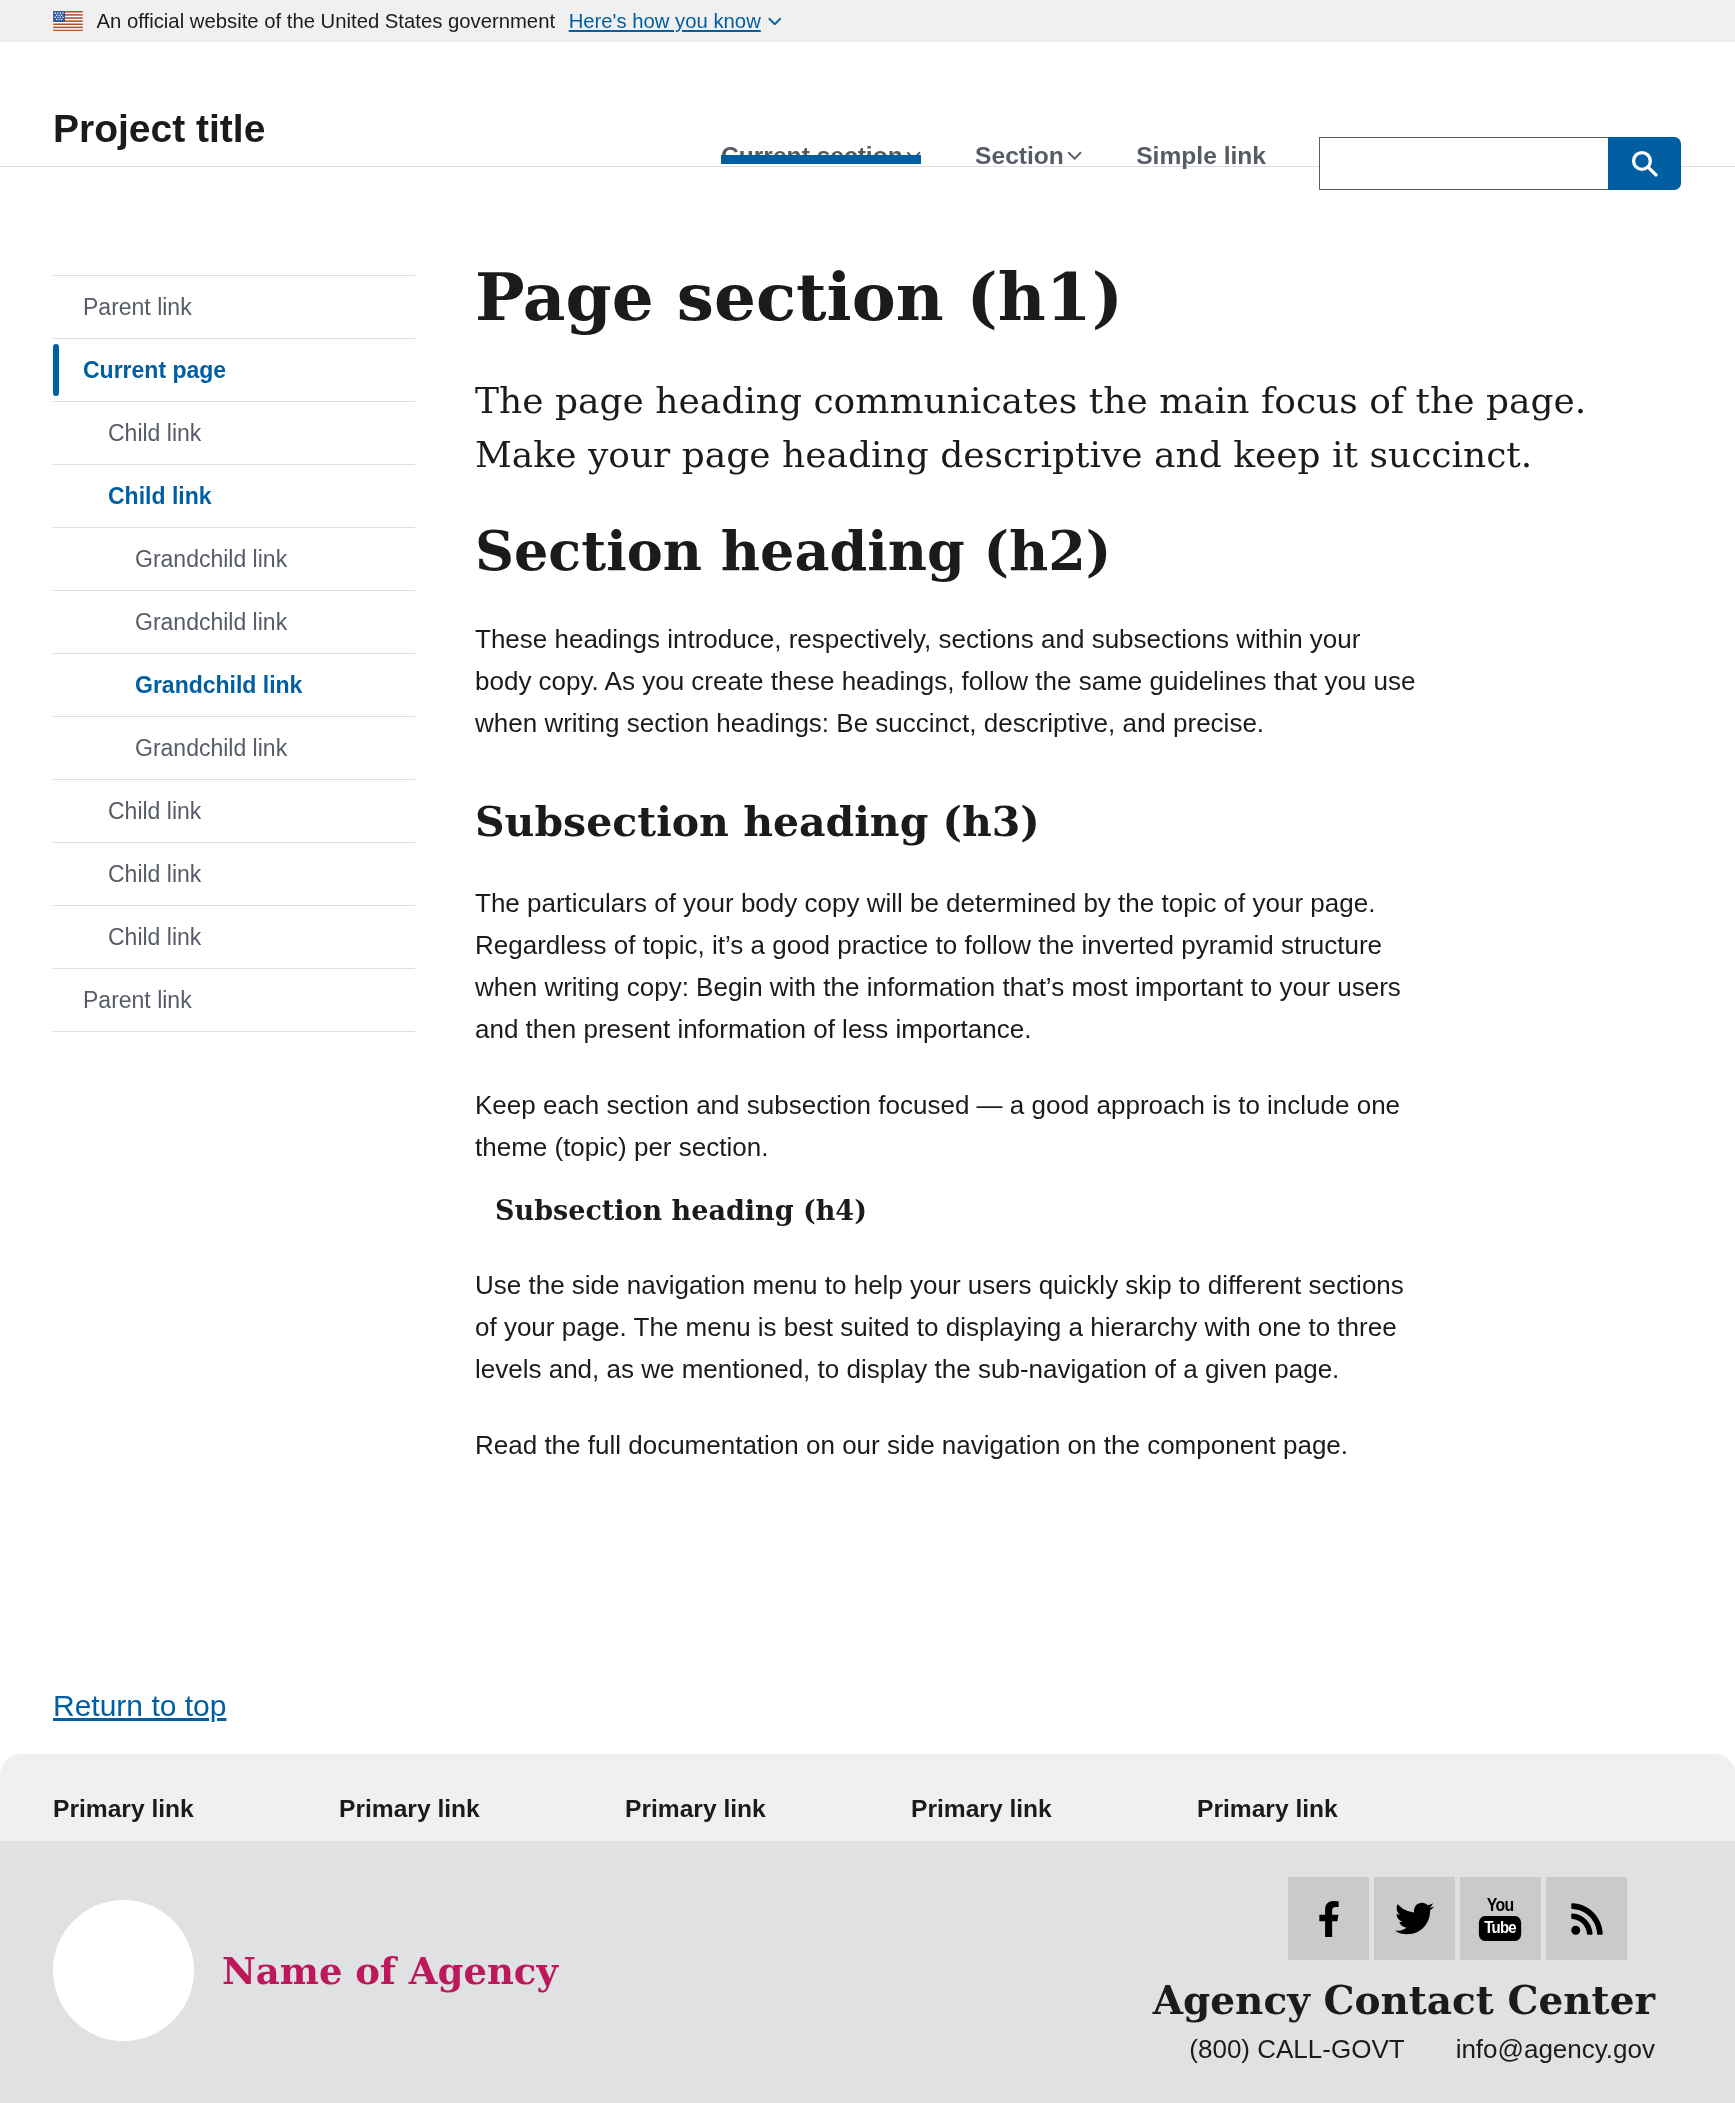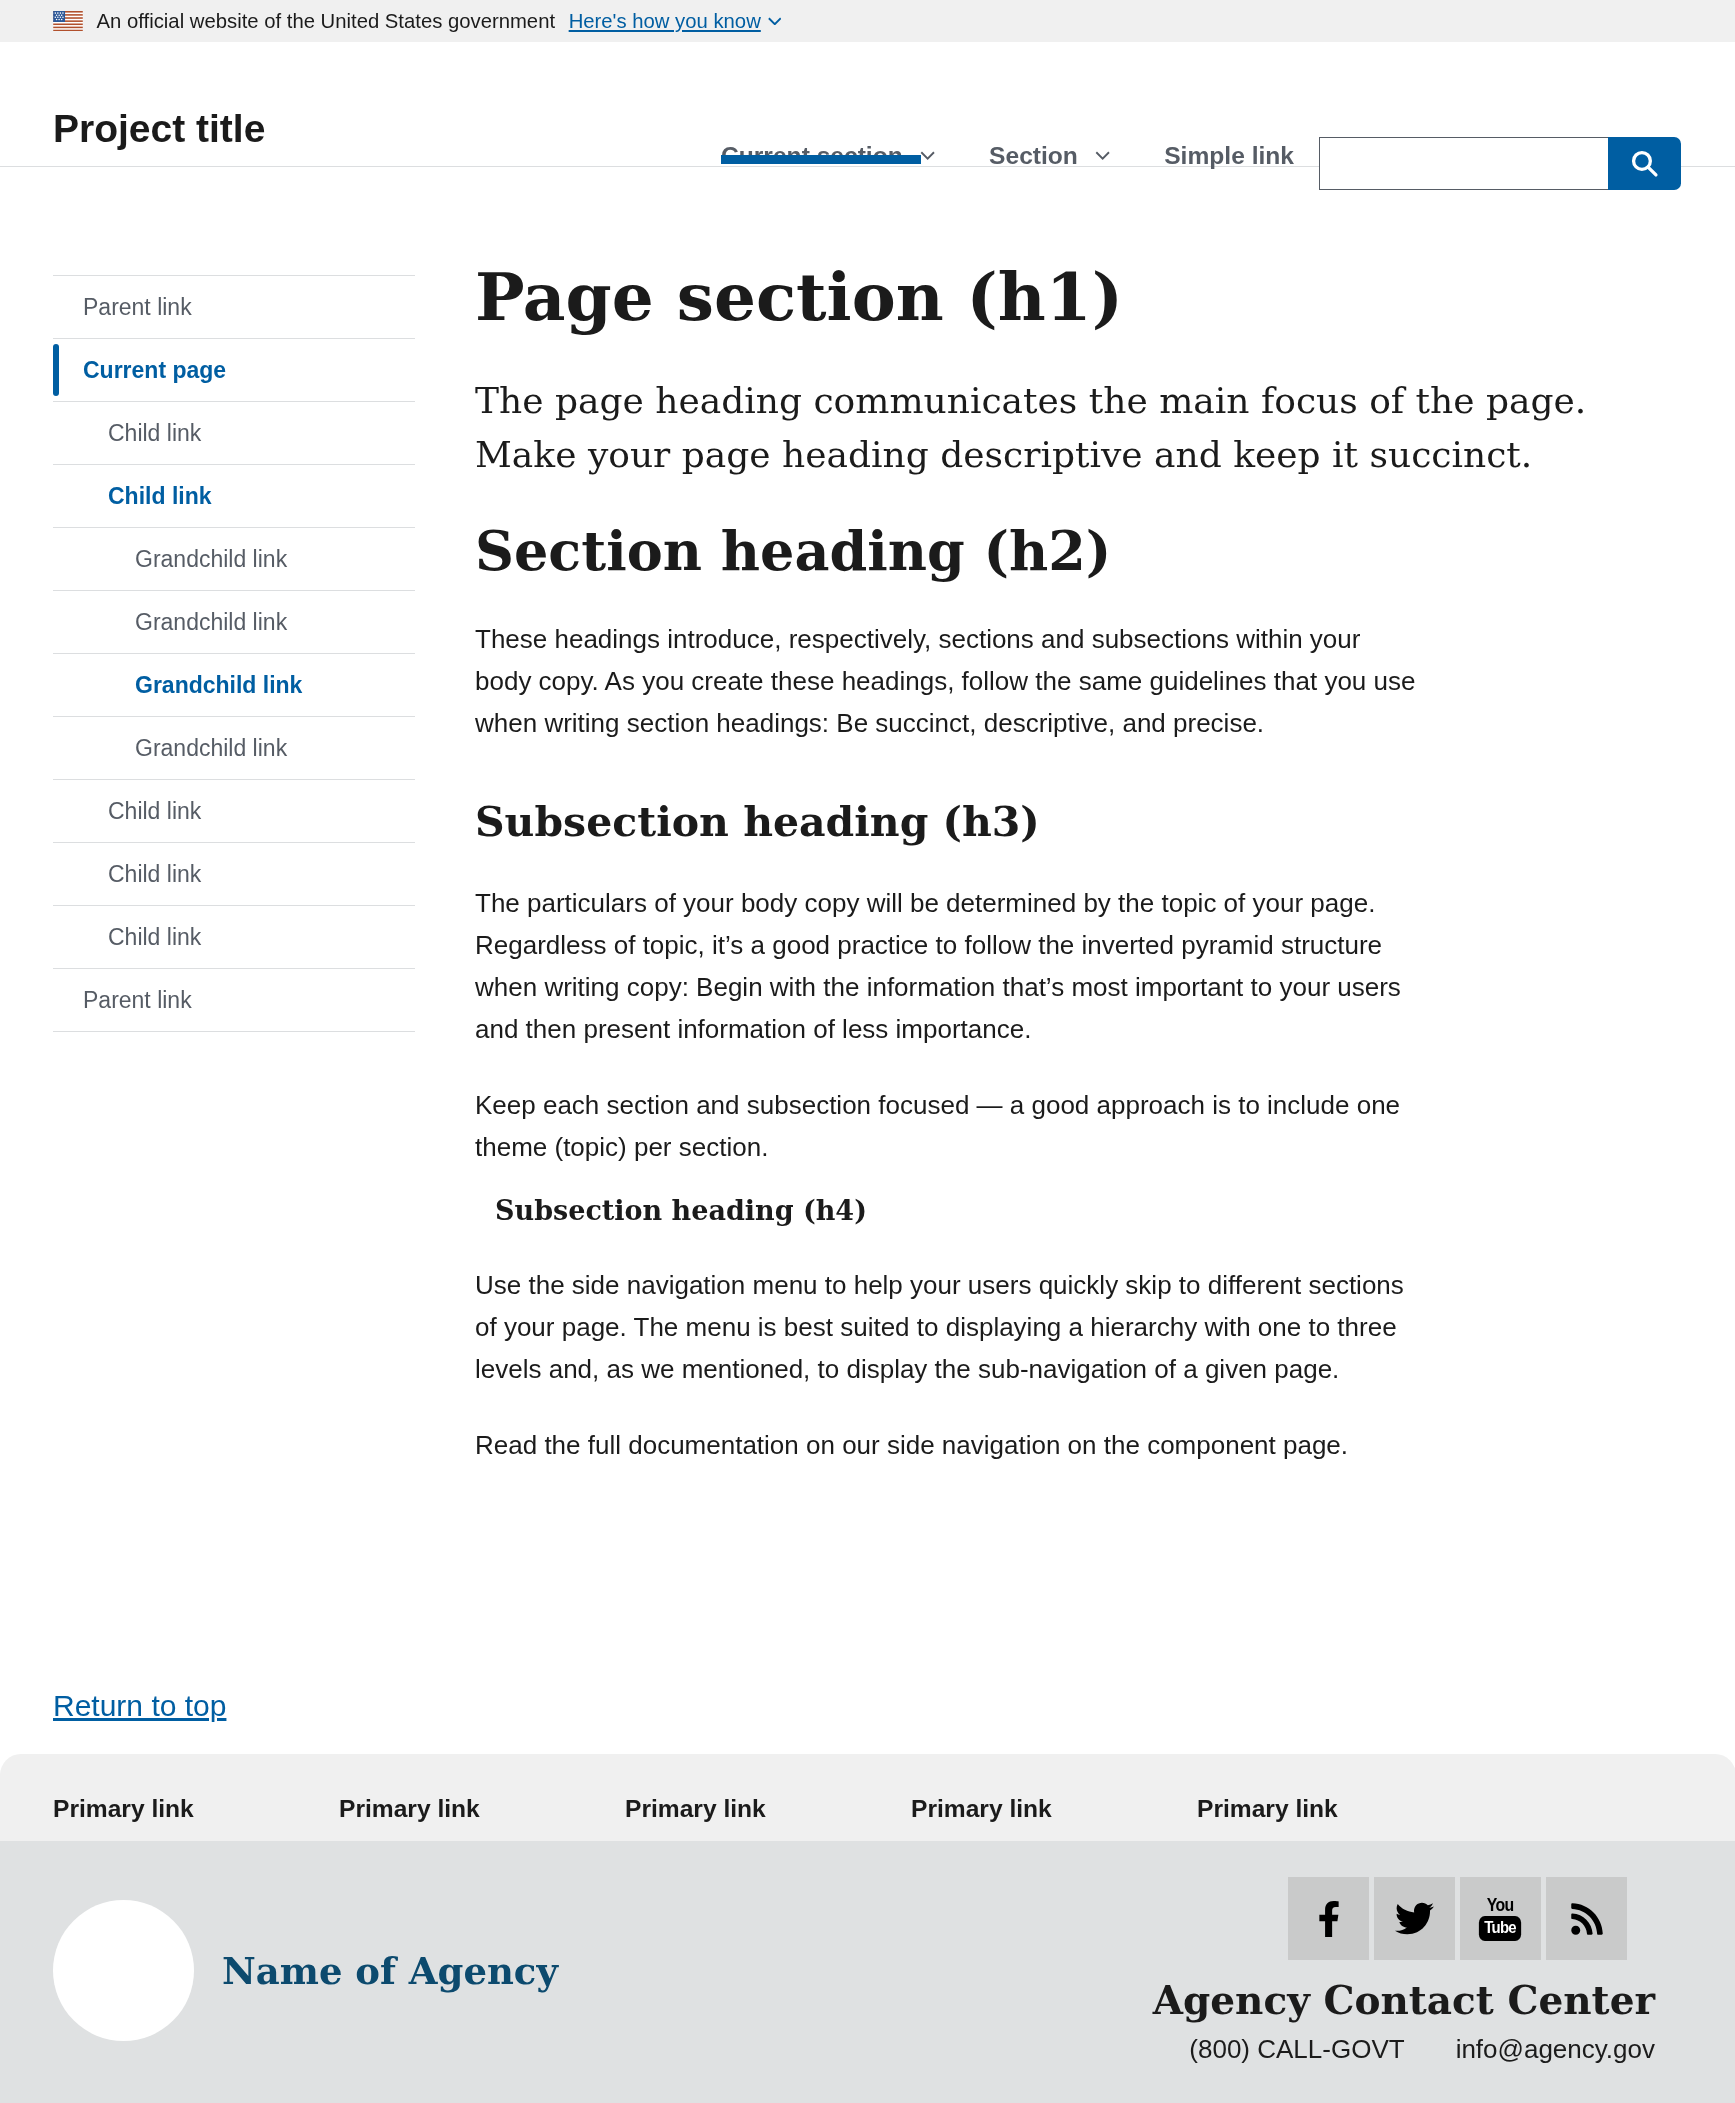--- a/index.html
+++ b/index.html
@@ -14,21 +14,21 @@
   .gov-banner .flag { width:30px; height:20.3px; margin-right:13.6px; flex:0 0 auto; }
   .gov-banner .banner-text { margin-right:13.6px; }
   .banner-link { color:#005ea2; text-decoration:underline; display:inline-flex; align-items:center; cursor:pointer; }
   .banner-link svg { margin-left:6.8px; }
 
   
   .site-header { position:absolute; left:0; top:42px; width:1736px; height:125px; background:#fff;
     border-bottom:1.7px solid #dcdee0; }
   .site-title { position:absolute; left:53px; top:66px; font-size:39px; font-weight:bold; color:#1b1b1b; line-height:1.1; }
   .primary-nav { position:absolute; left:721px; top:100px; display:flex; gap:54px; }
-  .nav-item { display:inline-flex; align-items:center; gap:17px; font-size:24.6px; font-weight:bold; color:#565c65; cursor:pointer; }
+  .nav-item { display:inline-flex; align-items:center; gap:3px; font-size:24.6px; font-weight:bold; color:#565c65; cursor:pointer; }
   .active-underline { position:absolute; left:721px; bottom:2.5px; width:200px; height:8.5px; background:#005ea2; }
   .search-box { position:absolute; left:1319px; top:95px; display:flex; height:53px; }
   .search-input { width:289px; height:53px; border:1.7px solid #565c65; border-right:none; background:#fff;
     font-size:23px; padding:0 12px; outline:none; }
   .search-btn { width:73px; height:53px; background:#005ea2; border:none; border-radius:0 6.8px 6.8px 0;
     display:flex; align-items:center; justify-content:center; cursor:pointer; }
 
   
   .side-nav { position:absolute; left:53px; top:275px; width:362px; font-size:23px; }
   .side-nav a { display:block; border-top:0.8px solid #dcdee0; padding:18px 6.8px 17px 30px; color:#565c65;
@@ -55,21 +55,21 @@
     text-decoration:underline; cursor:pointer; }
 
   
   .footer-primary { position:absolute; left:0; top:1754px; width:1736px; height:109px; background:#f0f0f0;
     display:flex; align-items:center; padding-left:53px;border-radius:21px; }
   .footer-primary a { width:286px; font-size:24.6px; font-weight:bold; color:#1b1b1b; cursor:pointer; }
 
   .footer-secondary { position:absolute; left:0; top:1841px; width:1736px; height:263px; background:#dfe1e2; }
   .agency-logo { position:absolute; left:53px; top:59px; width:141px; height:141px; border-radius:50%; background:#ffffff; }
   .agency-name { position:absolute; left:222px; top:108px; font-family:"DejaVu Serif", serif;
-    font-size:37px; font-weight:bold; color:#0c4a6e; }
+    font-size:37px; font-weight:bold; color:#be185d; }
   .social-row { position:absolute; left:1288px; top:36px; display:flex; gap:5px; }
   .social-sq { width:81px; height:83px; background:#c9caca; display:flex; align-items:center; justify-content:center; cursor:pointer; }
   .yt { display:flex; flex-direction:column; align-items:center; transform:scaleX(.88); line-height:1; }
   .yt .yt-you { font-size:18px; font-weight:bold; color:#000; letter-spacing:-0.8px; }
   .yt .yt-tube { margin-top:1.7px; background:#000; color:#fff; font-size:17px; font-weight:bold;
     border-radius:6.8px; padding:3.4px 6px 4.2px; letter-spacing:-0.8px; }
   .contact-heading { position:absolute; right:81px; top:136px; font-family:"DejaVu Serif", serif;
     font-size:39px; font-weight:bold; color:#1b1b1b; text-align:right; }
   .contact-row { position:absolute; right:81px; top:193px; display:flex; gap:51px; font-size:26px; color:#1b1b1b; }
 </style>

